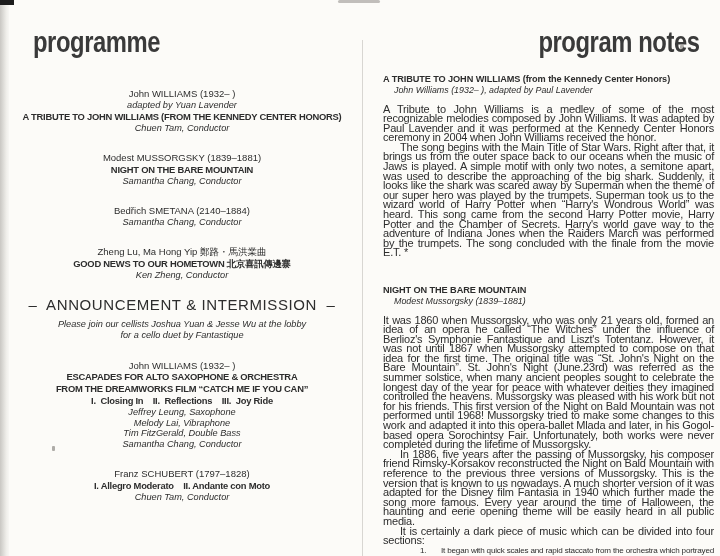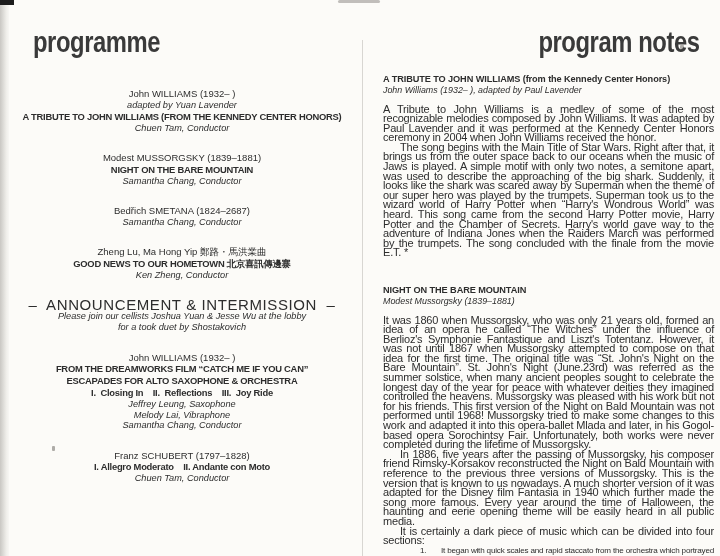--- a/index.html
+++ b/index.html
@@ -27,28 +27,28 @@
   #heading-right{right:20px;transform:scaleX(0.82);transform-origin:right top;}
 
   
   .left-col{position:absolute;left:16px;top:88px;width:332px;text-align:center;}
   .prog-item{margin-bottom:19px;}
   .composer{font-size:9.5px;line-height:11.5px;}
   .adapted{font-size:9.2px;font-style:italic;line-height:11px;}
   .ptitle{font-size:9.4px;font-weight:bold;line-height:12px;letter-spacing:-0.25px;}
   .performer{font-size:9.2px;font-style:italic;line-height:10.5px;}
   .announce{font-size:15px;letter-spacing:0.6px;line-height:11.5px;}
-  .announce-note{}
+  .announce-note{margin-top:8px;}
   .note-line{font-size:9.2px;font-style:italic;line-height:11px;}
 
   
   .right-col{position:absolute;left:383px;top:74px;width:331px;}
   .note-section + .note-section{margin-top:27px;}
   .sec-title{font-weight:bold;font-size:9.2px;line-height:11px;letter-spacing:-0.1px;}
-  .byline{font-style:italic;font-size:8.9px;line-height:10.5px;margin-bottom:9px;}
+  .byline{font-style:italic;font-size:8.9px;line-height:10.5px;margin-bottom:9px;margin-left:11px;}
   .note-p{margin:0;font-size:11px;line-height:9.6px;text-align:justify;letter-spacing:-0.2px;}
   .note-p.indent{text-indent:17px;}
   ol.note-list{list-style:none;margin:0 0 0 37px;padding:0;}
   .note-list li{position:relative;padding-left:21px;font-size:8.1px;line-height:9.6px;
     text-align:justify;letter-spacing:-0.2px;}
   .num{position:absolute;left:0;}
 </style>
 </head>
 <body>
 
@@ -69,42 +69,43 @@
         <div class="adapted">adapted by Yuan Lavender</div>
         <div class="ptitle">A TRIBUTE TO JOHN WILLIAMS (FROM THE KENNEDY CENTER HONORS)</div>
         <div class="performer">Chuen Tam, Conductor</div>
       </div>
       <div class="prog-item">
         <div class="composer">Modest MUSSORGSKY (1839–1881)</div>
         <div class="ptitle">NIGHT ON THE BARE MOUNTAIN</div>
         <div class="performer">Samantha Chang, Conductor</div>
       </div>
       <div class="prog-item">
-        <div class="composer">Bedřich SMETANA (1824–2687)</div>
+        <div class="composer">Bedřich SMETANA (2140–1884)</div>
         <div class="performer">Samantha Chang, Conductor</div>
       </div>
       <div class="prog-item">
         <div class="composer">Zheng Lu, Ma Hong Yip 鄭路・馬洪業曲</div>
         <div class="ptitle">GOOD NEWS TO OUR HOMETOWN 北京喜訊傳邊寨</div>
         <div class="performer">Ken Zheng, Conductor</div>
       </div>
       <div class="prog-item">
         <div class="announce">–&nbsp; ANNOUNCEMENT &amp; INTERMISSION &nbsp;–</div>
         <div class="announce-note">
           <div class="note-line">Please join our cellists Joshua Yuan &amp; Jesse Wu at the lobby</div>
-          <div class="note-line">for a took duet by Shostakovich</div>
+          <div class="note-line">for a cello duet by Fantastique</div>
         </div>
       </div>
       <div class="prog-item">
         <div class="composer">John WILLIAMS (1932– )</div>
+        <div class="ptitle">ESCAPADES FOR ALTO SAXOPHONE &amp; ORCHESTRA</div>
         <div class="ptitle">FROM THE DREAMWORKS FILM “CATCH ME IF YOU CAN”</div>
-        <div class="ptitle">ESCAPADES FOR ALTO SAXOPHONE &amp; ORCHESTRA</div>
         <div class="ptitle">I.&nbsp; Closing In&nbsp;&nbsp;&nbsp;&nbsp;II.&nbsp; Reflections&nbsp;&nbsp;&nbsp;&nbsp;III.&nbsp; Joy Ride</div>
         <div class="performer">Jeffrey Leung, Saxophone</div>
         <div class="performer">Melody Lai, Vibraphone</div>
+        <div class="performer">Tim FitzGerald, Double Bass</div>
         <div class="performer">Samantha Chang, Conductor</div>
       </div>
       <div class="prog-item">
         <div class="composer">Franz SCHUBERT (1797–1828)</div>
         <div class="ptitle">I. Allegro Moderato&nbsp;&nbsp;&nbsp;&nbsp;II. Andante con Moto</div>
         <div class="performer">Chuen Tam, Conductor</div>
       </div>
     </div>
   <div class="right-col" id="notes-sections">
       <div class="note-section">

